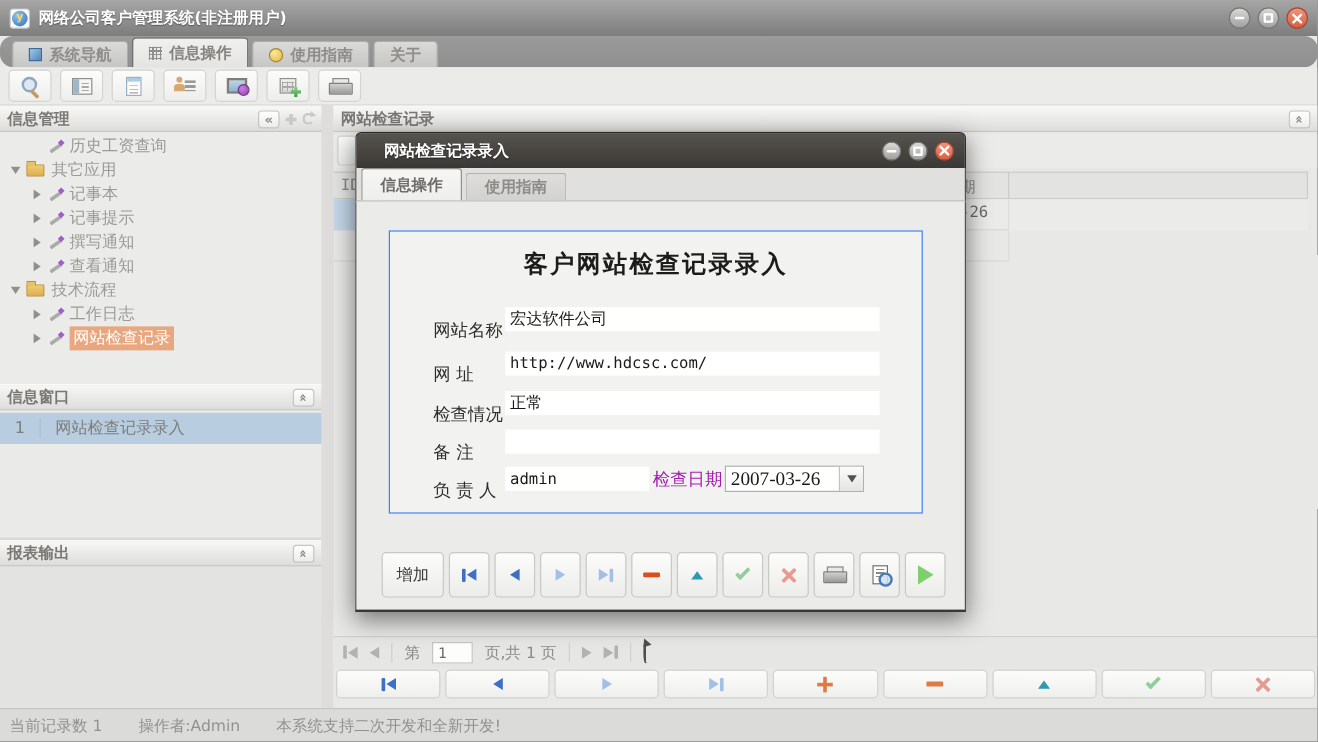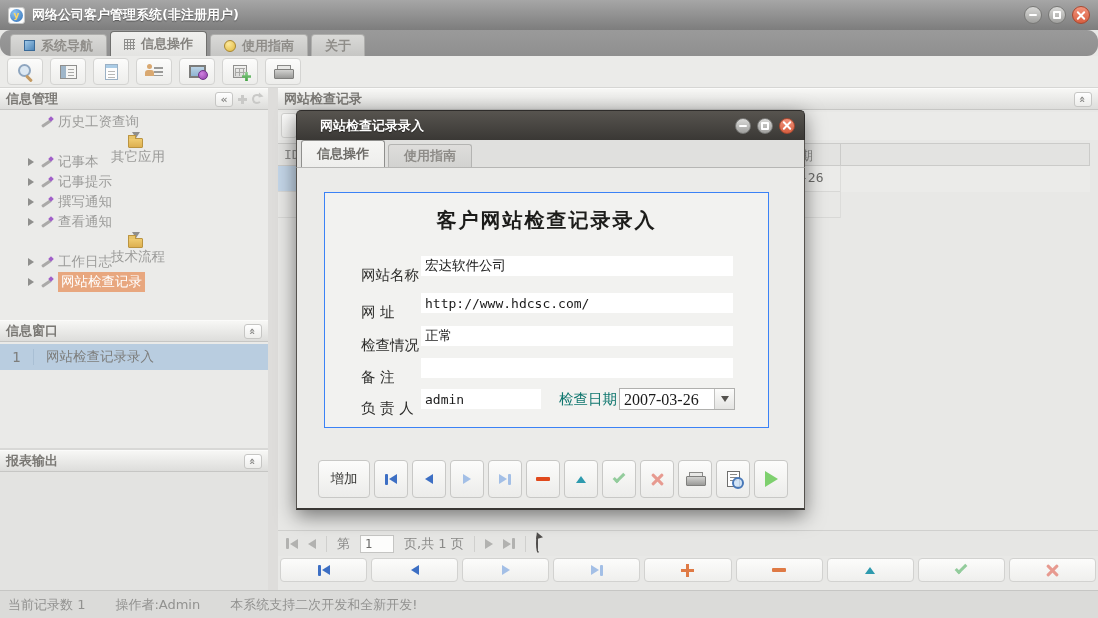--- a/index.html
+++ b/index.html
@@ -123,21 +123,21 @@
   .pl.sm { width:9px; height:9px; } .pl.sm::before { left:3px; width:3px; height:9px; }
   .pl.sm::after { top:3px; width:9px; height:3px; }
   .rf.sm { width:10px; height:10px; border-width:2px; } .rf.sm::after{ border-left-width:3px;border-right-width:3px;border-top-width:4px; right:-3px;}
 
   
   .sidebar { position:absolute; left:0; top:88px; width:268px; height:502px; background:#d8d8d6; }
   .tree { position:absolute; left:0; top:22px; width:268px; height:210px; background:#ebebe9;
       padding-top:2px; color:#9b9b99; font-size:13.5px; overflow:hidden; }
   .trow { display:flex; align-items:center; height:20px; white-space:nowrap; }
   .trow .exp { width:10px; margin-right:4px; display:flex; justify-content:center; color:#8f8f8d; }
-  .lvl0 { padding-left:8px;flex-direction:column; } .lvl1 { padding-left:26px; }
+  .lvl0 { padding-left:8px; } .lvl1 { padding-left:26px; }
   .fold { width:15px; height:10px; background:linear-gradient(#f0cc70,#ddb050); border:1px solid #bb9440;
       border-radius:1px; position:relative; margin-right:6px; flex:none; }
   .fold::before { content:""; position:absolute; top:-4px; left:-1px; width:6px; height:3px;
       background:#e8c468; border:1px solid #bb9440; border-bottom:none; border-radius:1px 1px 0 0; }
   .tool { width:13px; height:13px; position:relative; margin-right:5px; flex:none; }
   .tool::before { content:""; position:absolute; left:1px; top:6px; width:11px; height:3px;
       background:#aaaaa8; border-radius:1px; transform:rotate(-35deg); }
   .tool::after { content:""; position:absolute; right:0; top:1px; width:4px; height:4px;
       background:#a05fc8; transform:rotate(45deg); }
   .sel { background:#e8a77f; color:#fff; padding:1px 3px; }
@@ -208,21 +208,21 @@
   .fpanel { position:absolute; left:27px; top:24px; width:445px; height:236px; background:#f2f2f0;
       border:1px solid #3b82f6; }
   .ftitle { position:absolute; left:0; top:14px; width:100%; text-align:center; font-size:20px;
       font-weight:bold; color:#1c1c1a; letter-spacing:2px; }
   .frow { position:absolute; left:36px; display:flex; align-items:center; }
   .frow label { width:60px; font-size:14.5px; color:#2e2e2c; white-space:nowrap;margin-top:19px; }
   .finput { width:312px; height:20px; border:none; background:#fff; font-size:13.5px; color:#1a1a1a;
       padding:0 4px; outline:none; }
   .finput.mono { font-family:"DejaVu Sans Mono","Liberation Mono",monospace; font-size:13px; }
   .finput.short { width:120px; }
-  .dlabel { margin-left:18px; font-size:14.5px; color:#0f766e; white-space:nowrap; }
+  .dlabel { margin-left:3px; font-size:14.5px; color:#a21caf; white-space:nowrap; }
   .combo { display:flex; margin-left:2px; border:1px solid #b0b0ae; background:#fff; height:22px; }
   .combo .val { width:94px; padding:2px 4px 0; font-family:Liberation Serif, serif;
       font-size:16px; color:#1a1a1a; }
   .combo .arrow { width:20px; background:linear-gradient(#fcfcfb,#e4e4e2); border-left:1px solid #c2c2c0;
       display:flex; align-items:center; justify-content:center; color:#55534f; }
   .dbtnrow { position:absolute; left:21px; top:292px; height:38px; display:flex; gap:4px; align-items:center; }
   .dbtn { height:38px; min-width:34px; border:1px solid #c8c8c6; border-radius:4px;
       background:linear-gradient(#fcfcfb,#ececea); display:flex; align-items:center; justify-content:center;
       padding:0 4px; }
   .dbtn.addtxt { min-width:52px; color:#3a3a38; font-size:13.5px; }

